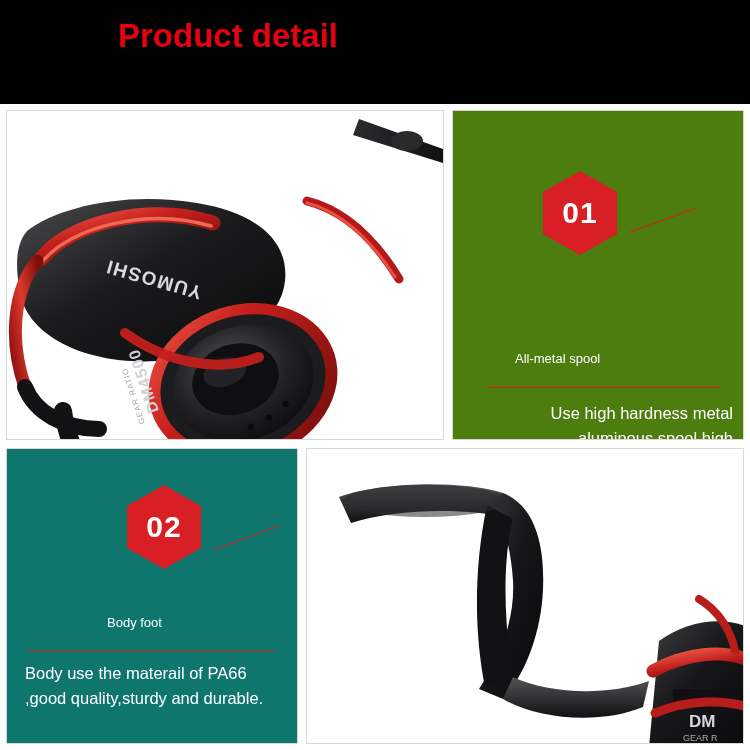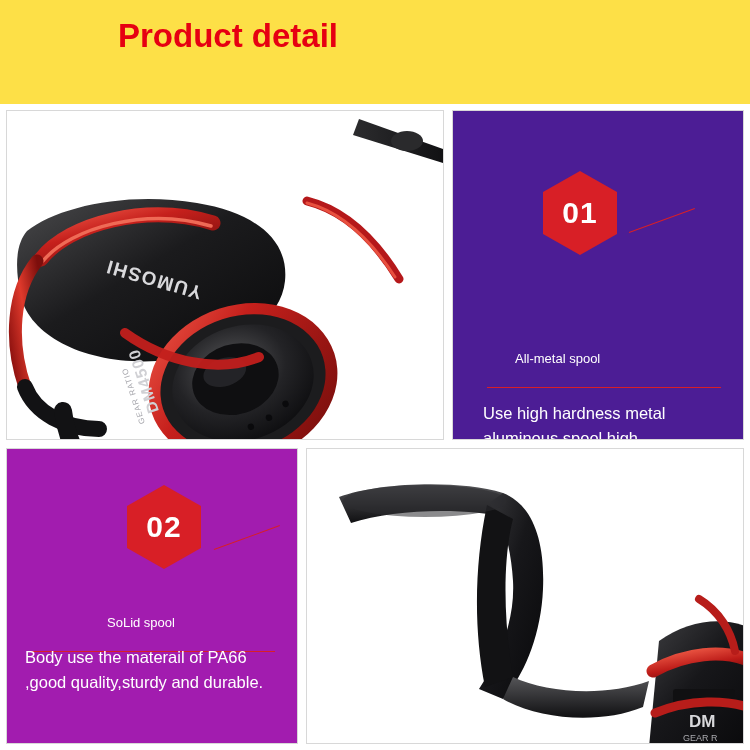--- a/index.html
+++ b/index.html
@@ -13,21 +13,21 @@
     position: relative;
     width: 750px; height: 750px;
     background: #ffffff;
   }
 
   
   .header {
     position: absolute;
     left: 0; top: 0;
     width: 750px; height: 104px;
-    background: #fde047;
+    background: #000000;
   }
   .header-line {
     position: absolute;
     left: 118px;
     font-weight: bold;
     color: #e60012;
     font-size: 33px;
     letter-spacing: 0px;
     white-space: nowrap;
   }
@@ -41,26 +41,27 @@
     overflow: hidden;
   }
   .panel-photo-top {
     left: 6px; top: 110px;
     width: 438px; height: 330px;
     background: #ffffff;
   }
   .panel-info-top {
     left: 452px; top: 110px;
     width: 292px; height: 330px;
-    background: #4c1d95;
+    background: #4d7c0f;
+    text-align: right;
   }
   .panel-info-bottom {
     left: 6px; top: 448px;
     width: 292px; height: 296px;
-    background: #a21caf;
+    background: #0f766e;
   }
   .panel-photo-bottom {
     left: 306px; top: 448px;
     width: 438px; height: 296px;
     background: #ffffff;
   }
 
   
   .hex {
     position: relative;
@@ -105,21 +106,21 @@
   .info-top-inner .title { position: absolute; left: 62px; top: 240px; }
   .info-top-inner .under { position: absolute; left: 34px; top: 276px; width: 234px; }
   .info-top-inner .body { position: absolute; left: 30px; top: 290px; width: 250px; }
 
   
   .info-bot-inner { position: absolute; left: 0; top: 0; width: 292px; height: 296px; }
   .info-bot-inner .hex { position: absolute; left: 120px; top: 36px; }
   .info-bot-inner .diag { left: 207px; top: 100px; width: 70px; transform: rotate(-20deg); }
   .info-bot-inner .title { position: absolute; left: 100px; top: 166px; }
   .info-bot-inner .under { position: absolute; left: 20px; top: 202px; width: 248px; }
-  .info-bot-inner .body { position: absolute; left: 18px; top: 196px; width: 260px; }
+  .info-bot-inner .body { position: absolute; left: 18px; top: 212px; width: 260px; }
 
   
   .reel-stage { position: absolute; left: 0; top: 0; width: 100%; height: 100%; }
   svg { display: block; }
 </style>
 </head>
 <body>
 
 <div class="page">
 
@@ -215,21 +216,21 @@
       <div class="info-body body">Use high hardness metal aluminous spool,high hardness,material light.</div>
     </div>
   </div>
 
   <div class="panel panel-info-bottom">
     <div class="info-bot-inner">
       <div class="hex">
         <span class="hex-num">02</span>
       </div>
       <div class="rule-diag diag"></div>
-      <div class="info-title title">SoLid spool</div>
+      <div class="info-title title">Body foot</div>
       <div class="rule-red under"></div>
       <div class="info-body body">Body use the materail of PA66 ,good quality,sturdy and durable.</div>
     </div>
   </div>
 
   <div class="panel panel-photo-bottom">
     <div class="reel-stage">
       <svg width="436" height="294" viewBox="0 0 436 294">
         <defs>
           <linearGradient id="footg" x1="0" y1="0" x2="1" y2="1">

